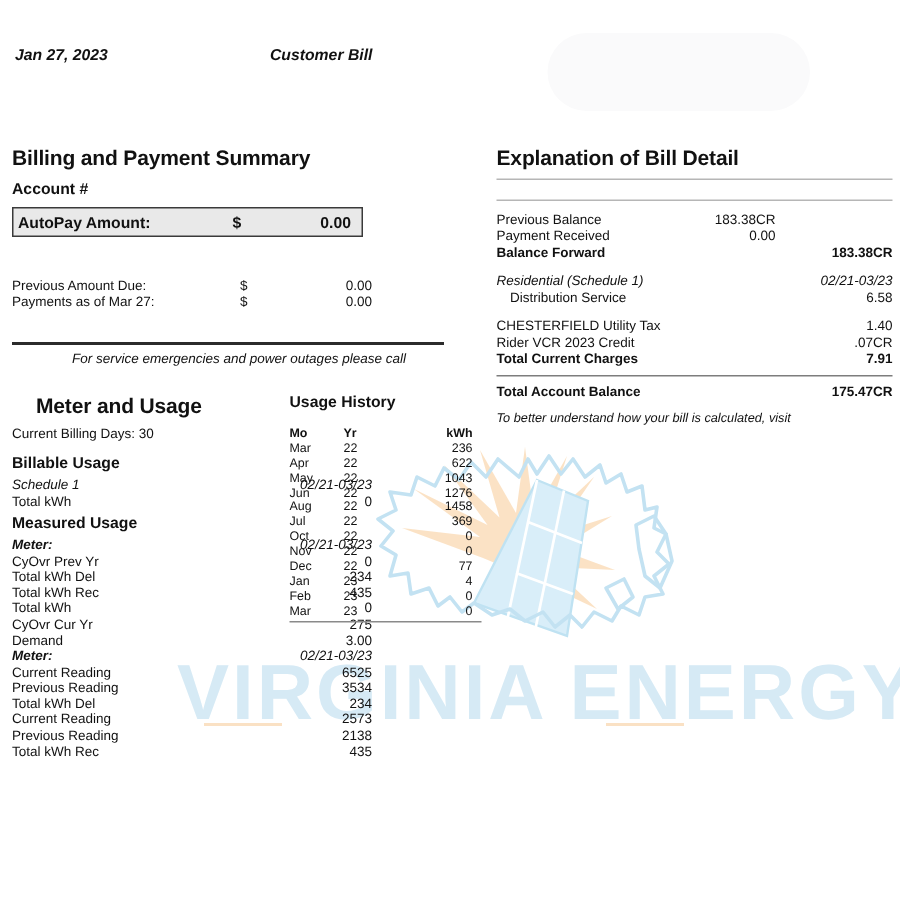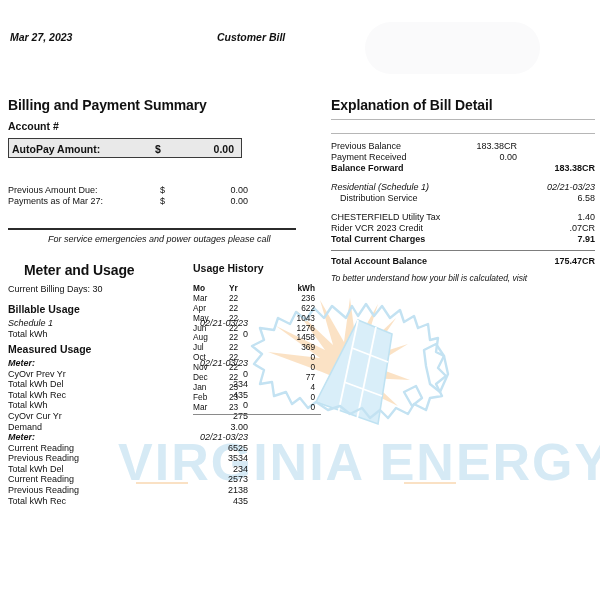--- a/index.html
+++ b/index.html
@@ -45,21 +45,20 @@
     left: 10px; top: 31px;
     font-size: 10.5px;
     font-weight: bold;
     font-style: italic;
   }
   .hdr-title {
     left: 180px; top: 31px;
     font-size: 10.5px;
     font-weight: bold;
     font-style: italic;
-    margin-left: 37px;
   }
 
   .sect-title {
     font-size: 14px;
     font-weight: bold;
     letter-spacing: -0.1px;
   }
   .sub-title {
     font-size: 10.5px;
     font-weight: bold;
@@ -204,21 +203,21 @@
     </svg>
 
     <div style="position:absolute;left:118px;top:432px;font-family:'Liberation Sans',sans-serif;
                 font-size:52px;font-weight:bold;letter-spacing:2px;color:#d6eaf5;white-space:nowrap;">VIRGINIA ENERGY</div>
     <div style="position:absolute;left:136px;top:482px;width:52px;height:0;border-top:2px solid #fae1c4;"></div>
     <div style="position:absolute;left:404px;top:482px;width:52px;height:0;border-top:2px solid #fae1c4;"></div>
   </div>
 
   <div id="content">
 
-    <div class="abs hdr-date">Mar 27, 2023</div>
+    <div class="abs hdr-date">Jan 27, 2023</div>
     <div class="abs hdr-title">Customer Bill</div>
 
     <div class="abs sect-title" style="left:8px;top:97px;">Billing and Payment Summary</div>
     <div class="abs sub-title" style="left:8px;top:120px;">Account #</div>
 
     <div class="abs autopay-box"></div>
     <div class="abs autopay-lbl">AutoPay Amount:</div>
     <div class="abs autopay-cur">$</div>
     <div class="abs autopay-amt">0.00</div>
 

